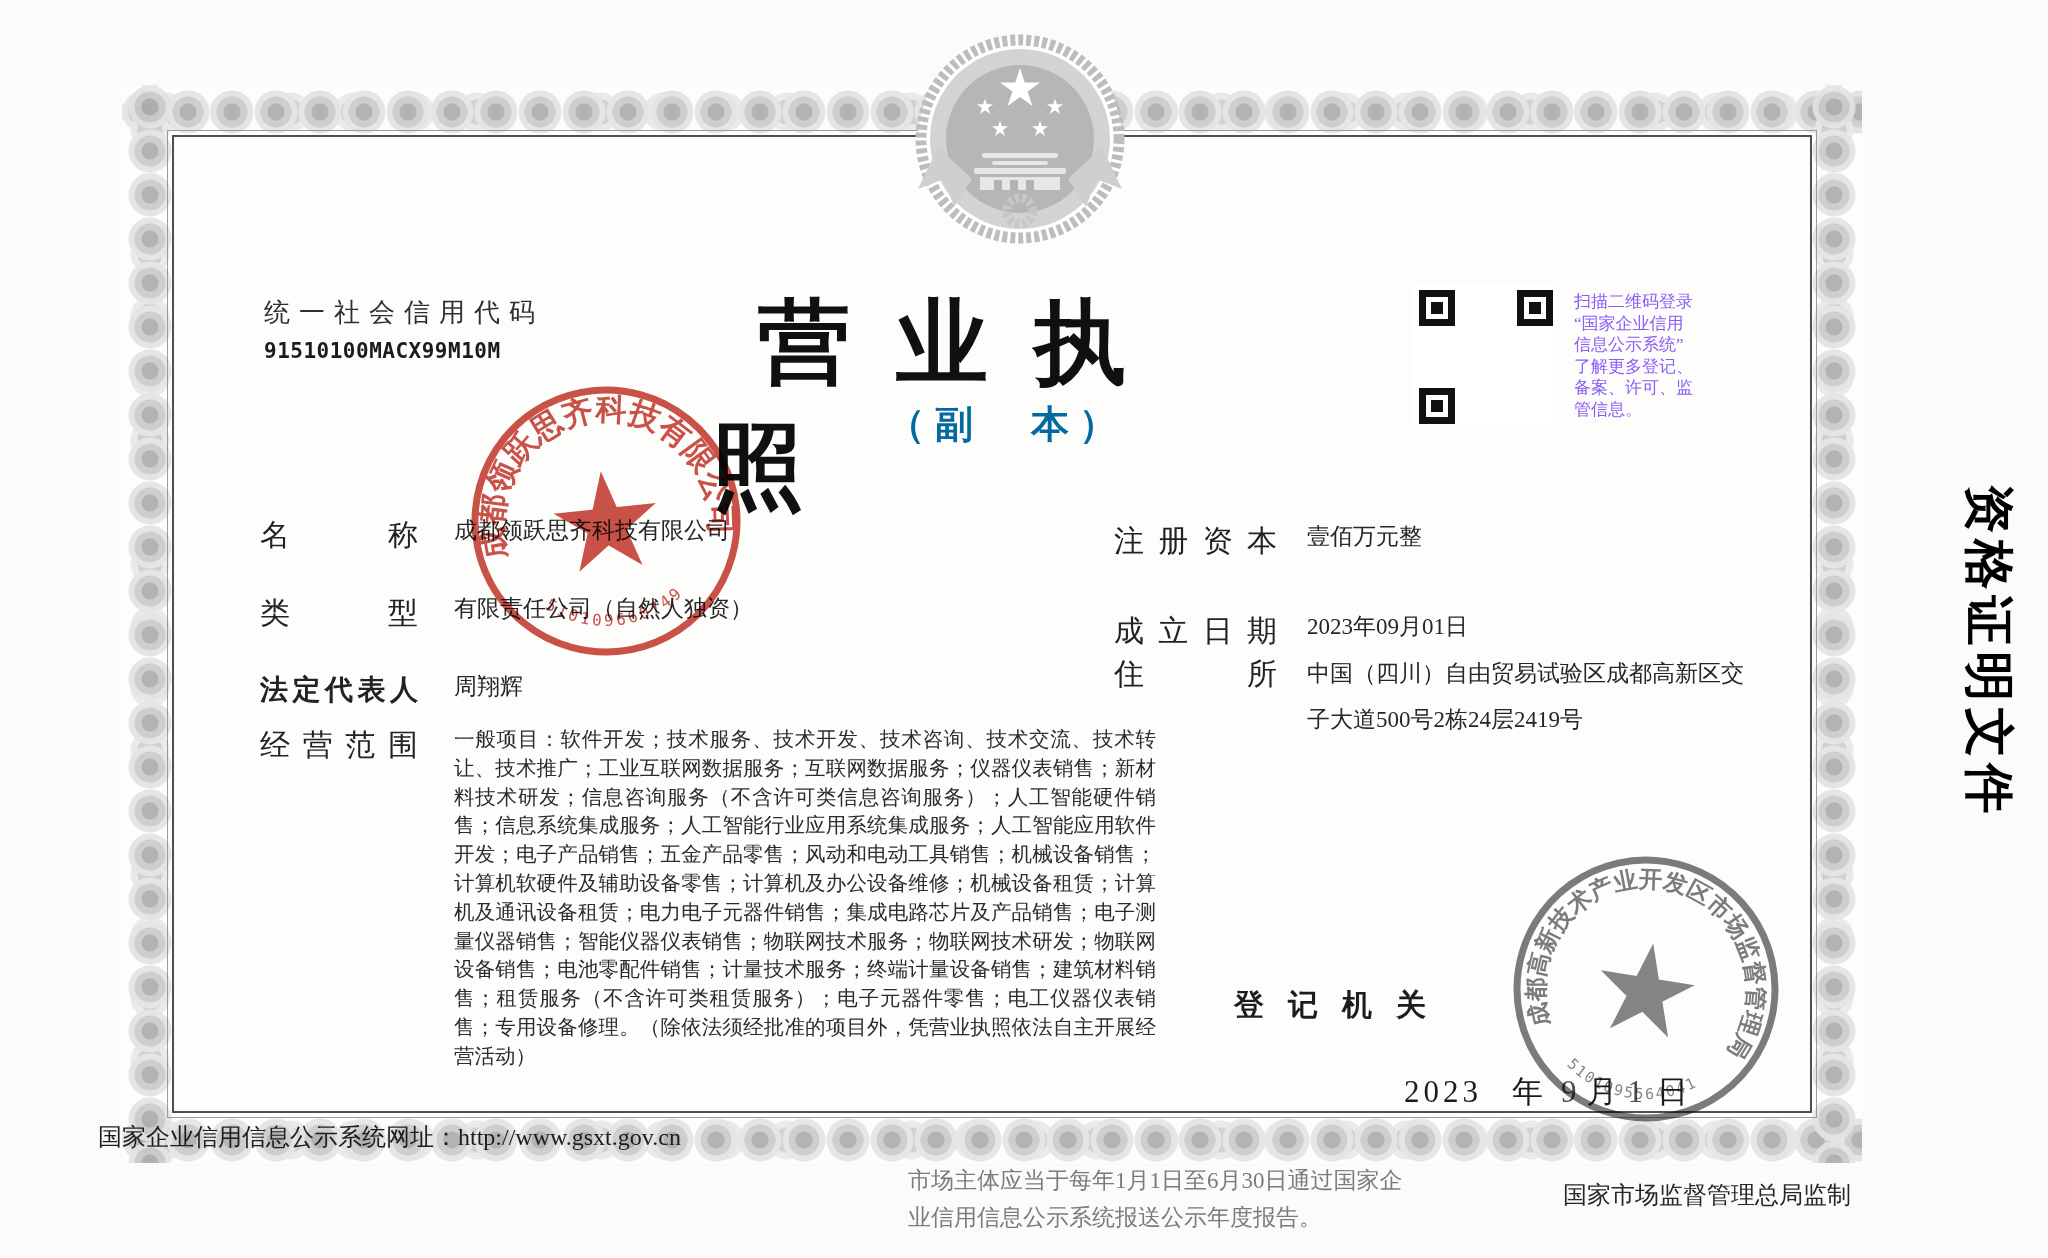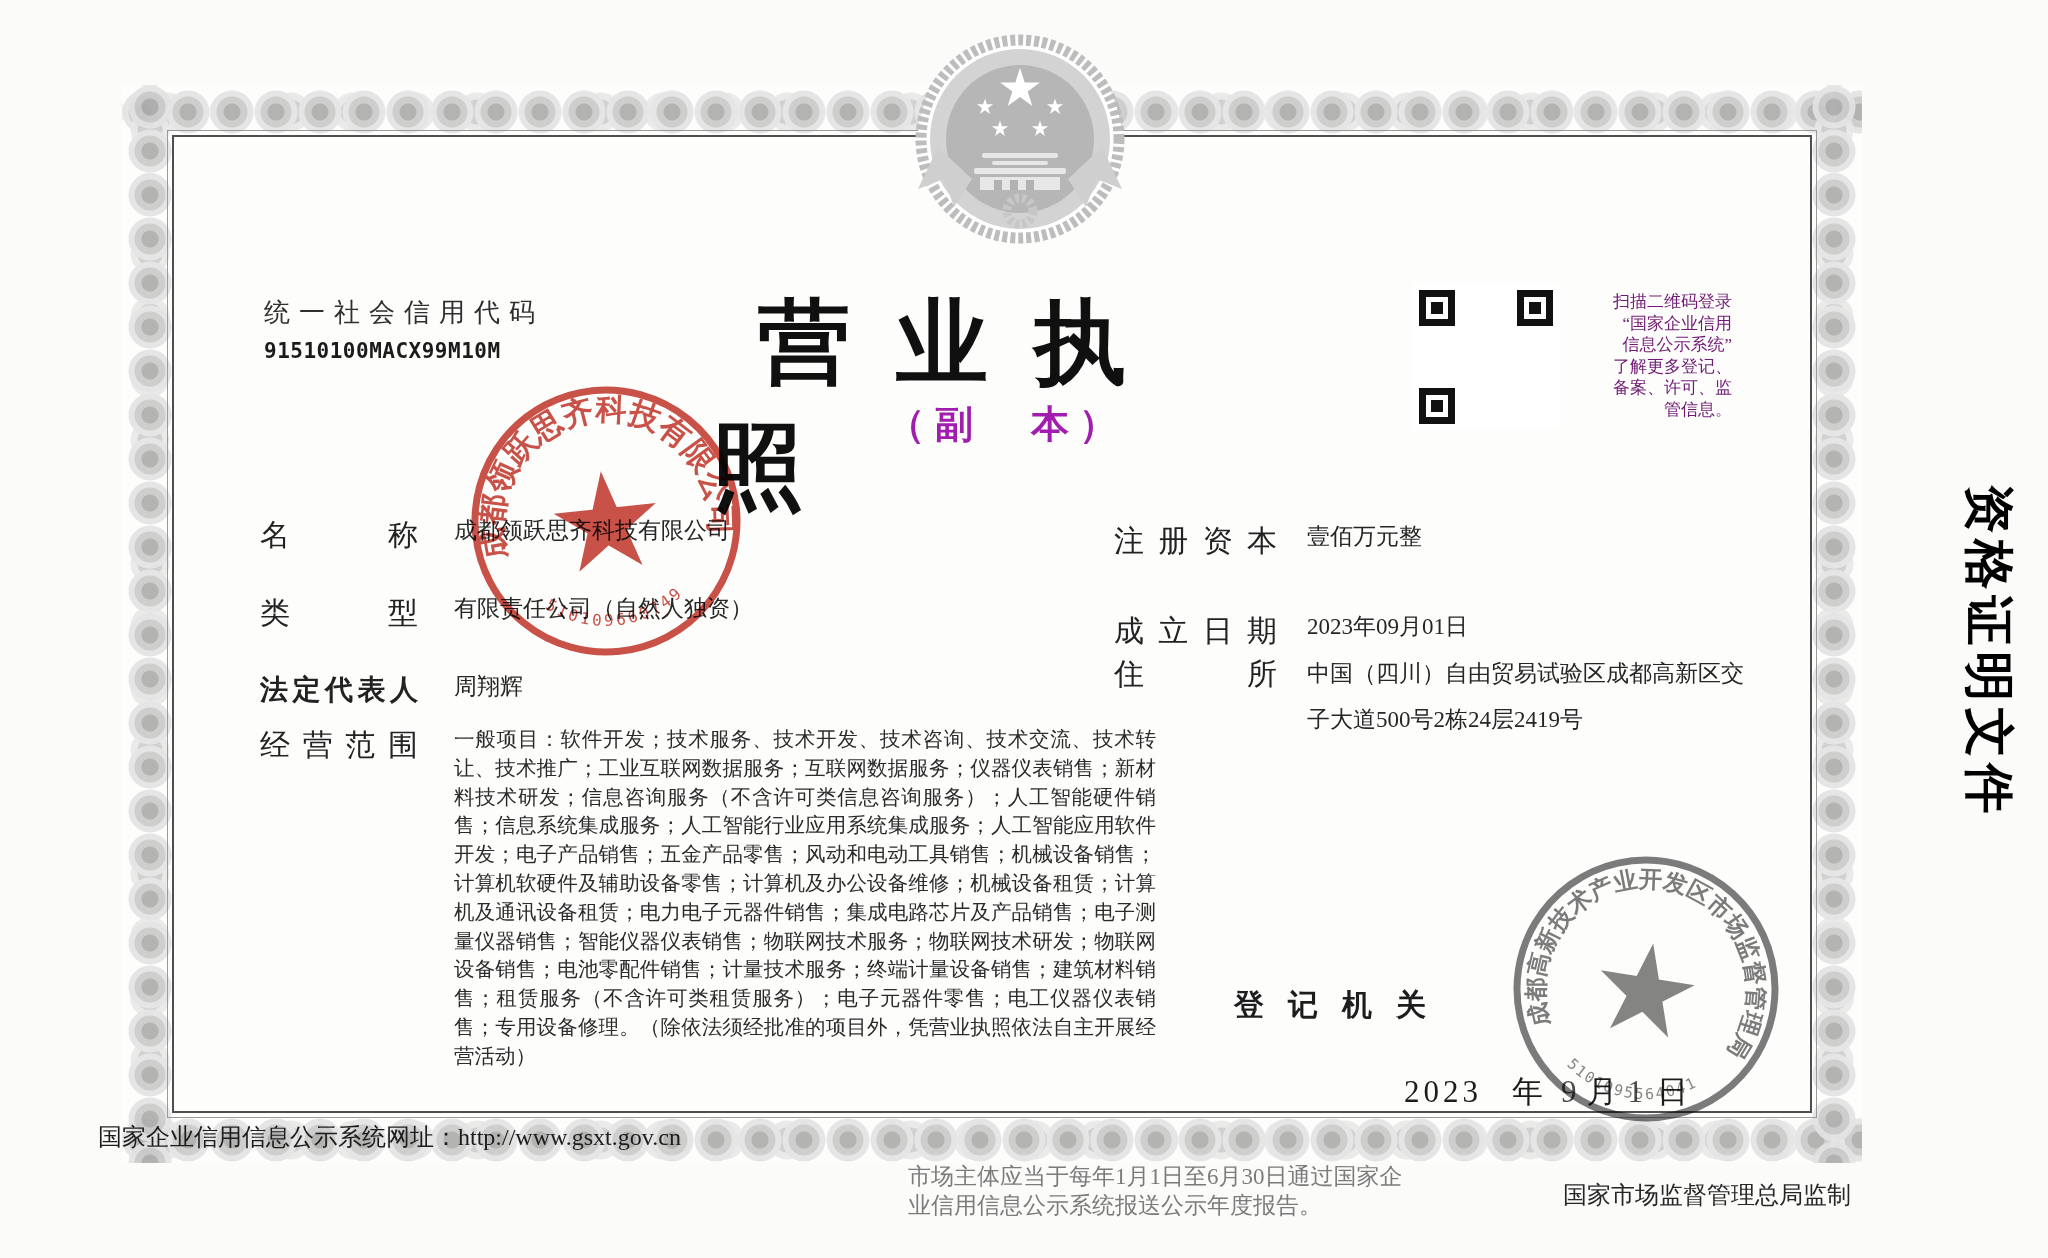--- a/index.html
+++ b/index.html
@@ -23,35 +23,35 @@
   .strip-left{left:0;}
   .strip-right{right:0;}
   .inner-frame{position:absolute;inset:50px;border:2px solid #4e4e4e;outline:1px solid #9a9a9a;outline-offset:4px;}
   
   .credit-label{left:142px;top:210px;font-size:26px;letter-spacing:9px;color:#2f2f2f;}
   .credit-code{left:142px;top:254px;font-size:21px;font-family:"DejaVu Sans Mono","Liberation Mono",monospace;
                letter-spacing:.5px;color:#1b1b1b;font-weight:bold;}
   .title{left:590px;top:196px;width:580px;text-align:left;font-size:92px;font-weight:900;
          font-family:"Liberation Sans","DejaVu Sans",sans-serif;letter-spacing:46px;text-indent:46px;color:#101010;}
   .subtitle{left:590px;top:314px;width:580px;text-align:center;font-size:38px;font-weight:600;
-            letter-spacing:10px;text-indent:10px;color:#a21caf;}
+            letter-spacing:10px;text-indent:10px;color:#0369a1;}
   
   .emblem{left:786px;top:-58px;width:224px;height:224px;}
   
   .qr{left:1295px;top:203px;width:138px;height:138px;background:#fff;
       background-image:
         repeating-linear-gradient(0deg,#161616 0 6px,transparent 6px 13px),
         repeating-linear-gradient(90deg,#161616 0 6px,transparent 6px 12px);
       background-blend-mode:screen;outline:4px solid #fff;}
   .qr:before,.qr:after,.qr .f3{content:"";position:absolute;width:22px;height:22px;background:#fff;
       border:7px solid #111;box-shadow:inset 0 0 0 5px #fff, inset 0 0 0 14px #111;}
   .qr:before{left:2px;top:2px;}
   .qr:after{right:2px;top:2px;}
   .qr .f3{left:2px;bottom:2px;}
-  .qr-caption{left:1452px;top:206px;width:158px;font-size:17px;line-height:21.5px;color:#701a75;text-align:right;}
+  .qr-caption{left:1452px;top:206px;width:158px;font-size:17px;line-height:21.5px;color:#8b5cf6;}
   
   .row{position:absolute;white-space:nowrap;}
   .flabel{display:inline-block;text-align:justify;text-align-last:justify;vertical-align:top;
           font-size:30px;color:#222;}
   .flabel.l{width:158px;}
   .flabel.r{width:163px;}
   .flabel.hei{font-family:"Liberation Sans","DejaVu Sans",sans-serif;font-weight:700;font-size:28px;}
   .fvalue{display:inline-block;vertical-align:top;font-size:23px;color:#262626;margin-left:36px;}
   .scope-value{white-space:normal;width:702px;font-size:20.5px;line-height:28.8px;text-align:justify;color:#2b2b2b;}
   .addr-value{white-space:normal;width:446px;line-height:46px;}
@@ -64,21 +64,21 @@
   .d-yu{margin-right:18px;}
   .d-month{margin-right:10px;color:#4c4c4c;}
   .d-mu{margin-right:10px;}
   .d-day{margin-right:14px;color:#4c4c4c;}
   
   .seal{position:absolute;mix-blend-mode:multiply;}
   .seal-red{left:338px;top:290px;width:292px;height:292px;opacity:.88;transform:rotate(-6deg);}
   .seal-gray{left:1380px;top:760px;width:288px;height:288px;opacity:.9;transform:rotate(9deg);}
   
   .footer-left{left:98px;top:1121px;font-size:24px;color:#1c1c1c;}
-  .footer-mid{left:908px;top:1162px;width:512px;font-size:23px;line-height:29px;color:#7b7b7b;}
+  .footer-mid{left:908px;top:1162px;width:512px;font-size:23px;line-height:37px;color:#7b7b7b;}
   .footer-right{left:1563px;top:1179px;font-size:24px;color:#262626;}
   .side-label{left:1820px;top:618px;width:336px;text-align:center;font-size:50px;font-weight:800;
               letter-spacing:6px;transform:rotate(90deg);color:#000;
               font-family:"Liberation Sans","DejaVu Sans",sans-serif;}
 </style>
 </head>
 <body>
 
 <div class="cert">
 

